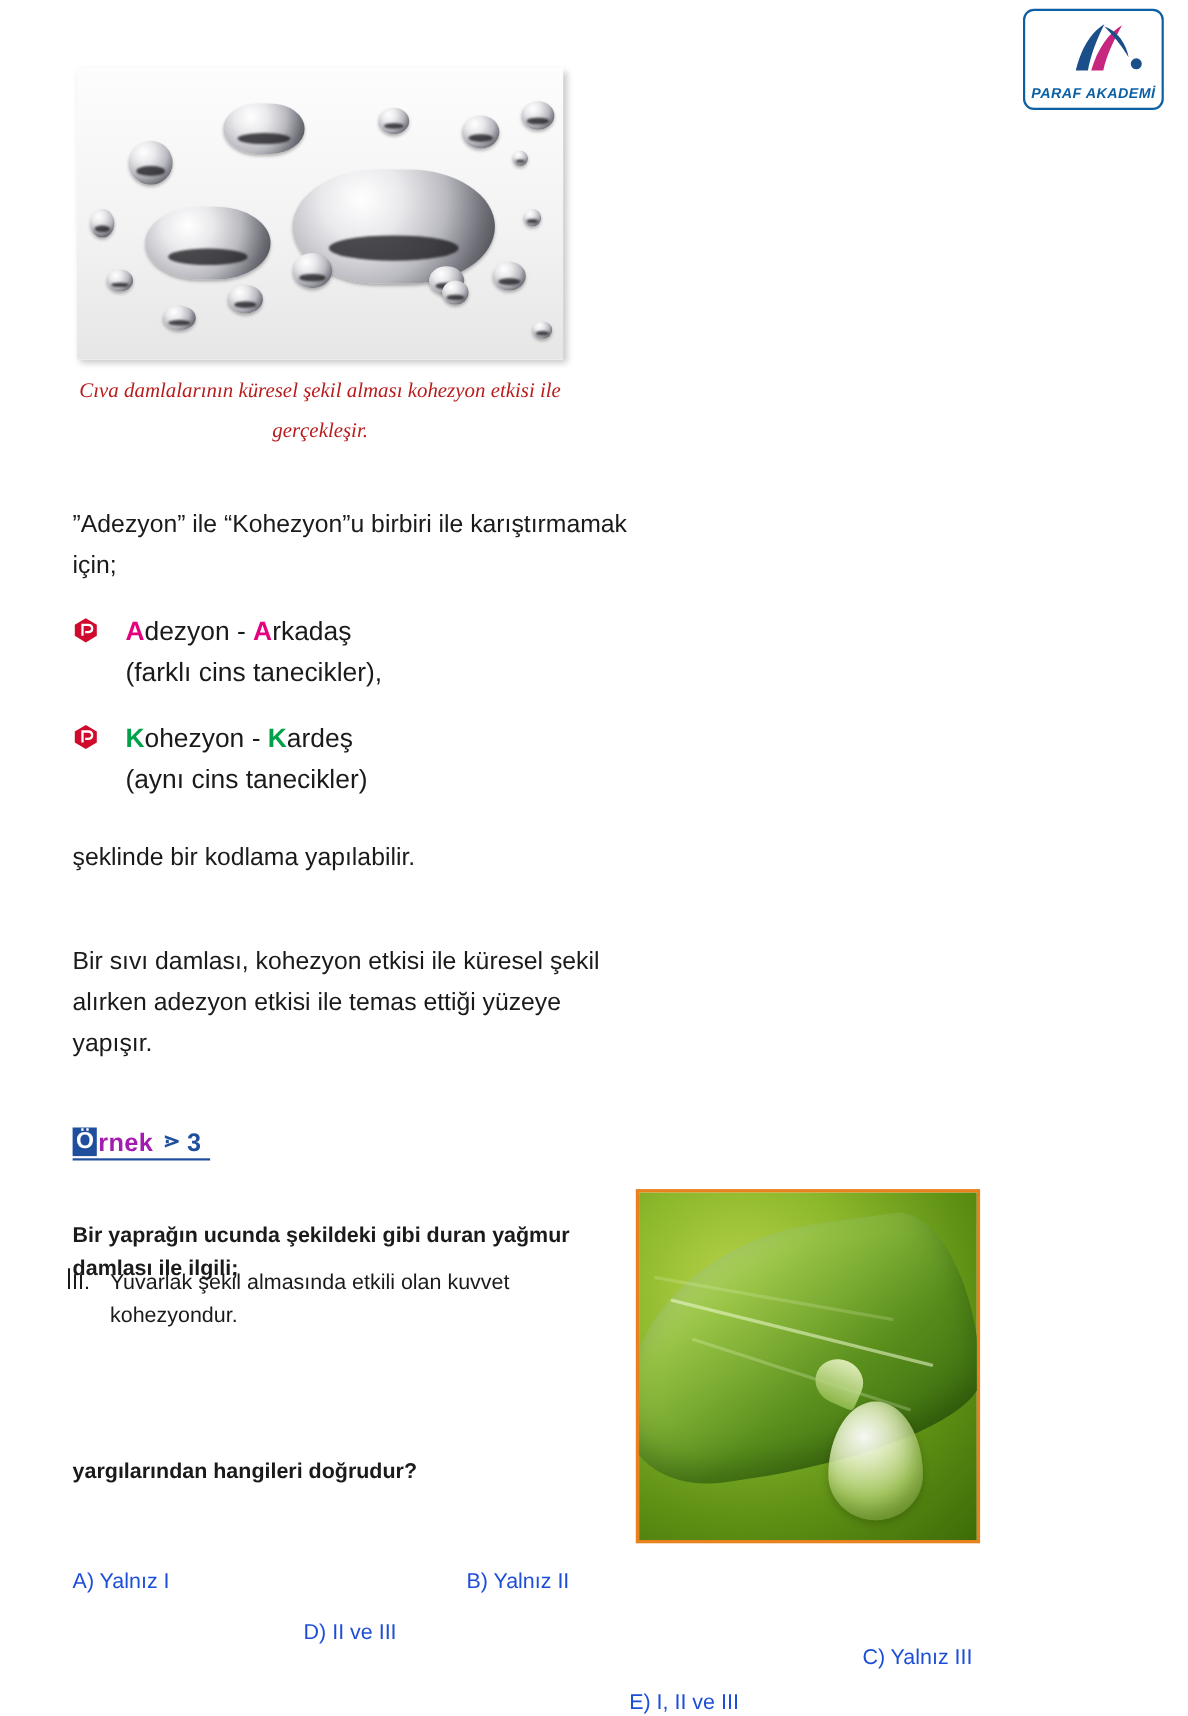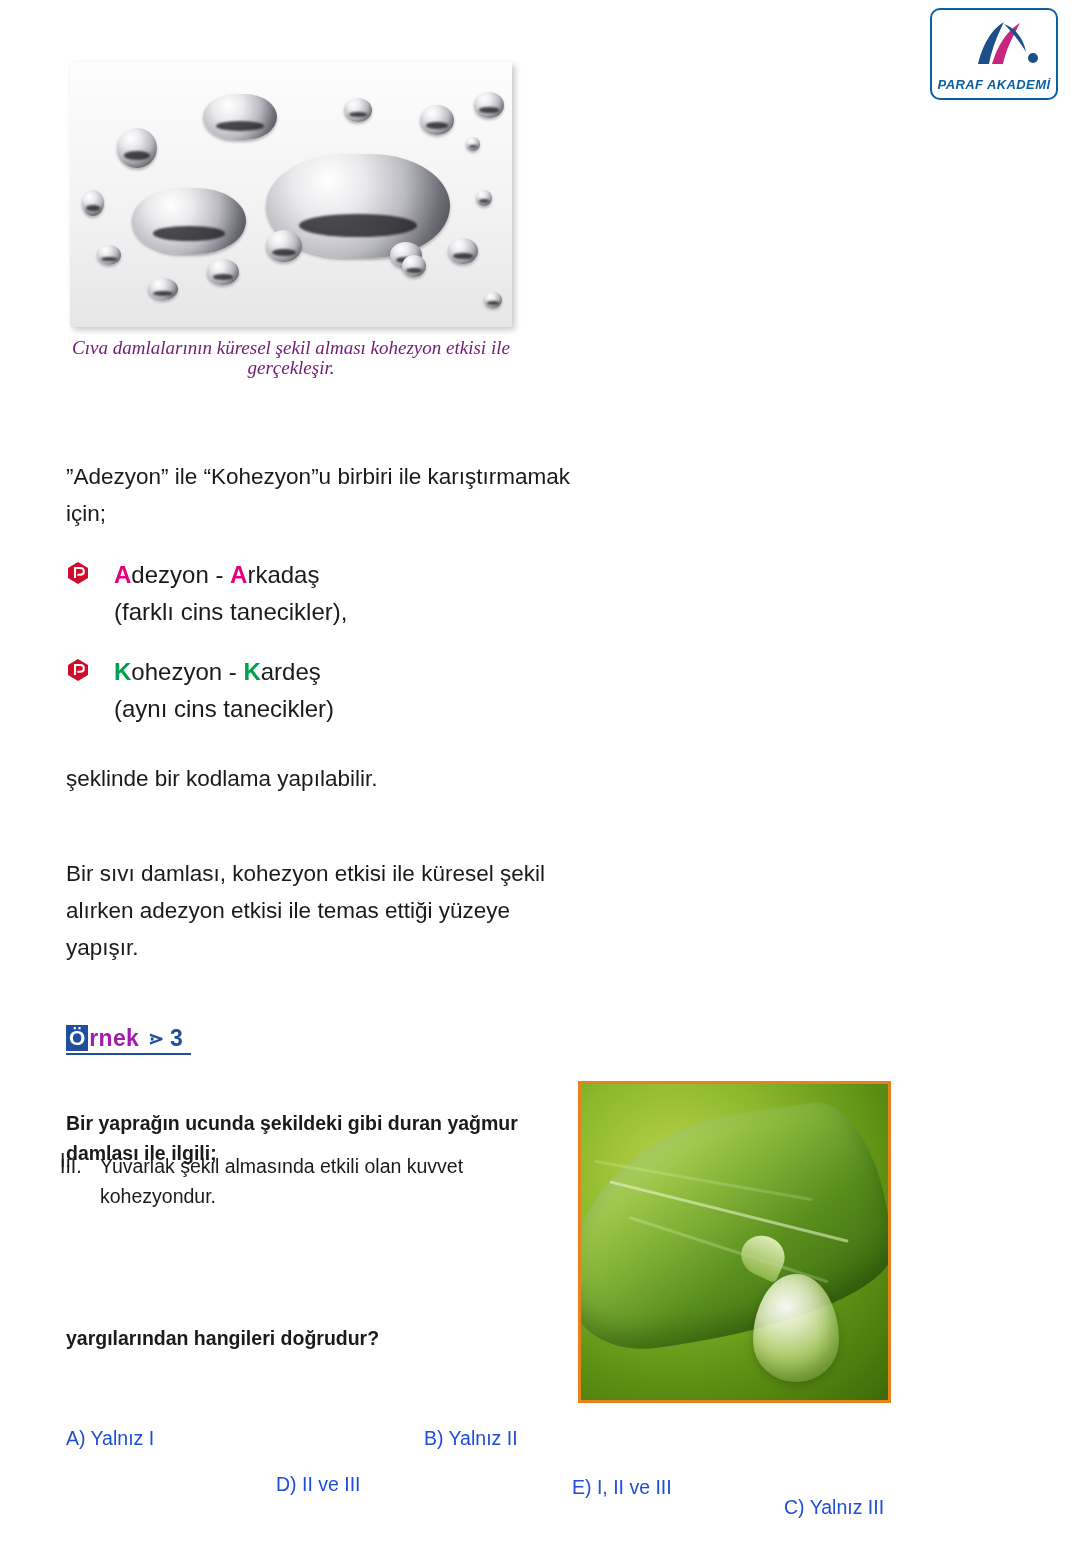--- a/index.html
+++ b/index.html
@@ -83,22 +83,22 @@
   
   .caption {
     position: absolute;
     left: 60px;
     top: 338px;
     width: 462px;
     text-align: center;
     font-family: "Liberation Serif", serif;
     font-style: italic;
     font-size: 19px;
-    line-height: 20px;
-    color: #701a75;
+    line-height: 36px;
+    color: #b91c1c;
   }
 
   
   .para {
     position: absolute;
     font-size: 22.5px;
     line-height: 37px;
     color: #1a1a1a;
     width: 520px;
   }
@@ -266,21 +266,21 @@
   
   .answers-row {
     position: absolute;
     font-size: 19.5px;
     color: #1d4ed8;
   }
   #ans-a { left: 66px; top: 1427px; }
   #ans-b { left: 424px; top: 1427px; }
   #ans-c { left: 784px; top: 1496px; }
   #ans-d { left: 276px; top: 1473px; }
-  #ans-e { left: 572px; top: 1476px; text-align: center; }
+  #ans-e { left: 572px; top: 1537px; text-align: center; }
 </style>
 </head>
 <body>
 
 <div class="logo-box">
   <div class="logo-mark">
     <svg width="128" height="52" viewBox="0 0 128 52" xmlns="http://www.w3.org/2000/svg">
       <path d="M46 46 C52 22, 62 10, 72 4 C66 16, 60 30, 57 46 Z" fill="#1a4f8a"></path>
       <path d="M60 46 C66 26, 76 12, 88 5 C80 20, 74 32, 71 46 Z" fill="#c7267f"></path>
       <path d="M72 6 C84 10, 92 22, 94 34 C88 24, 80 14, 72 6 Z" fill="#1a4f8a"></path>

